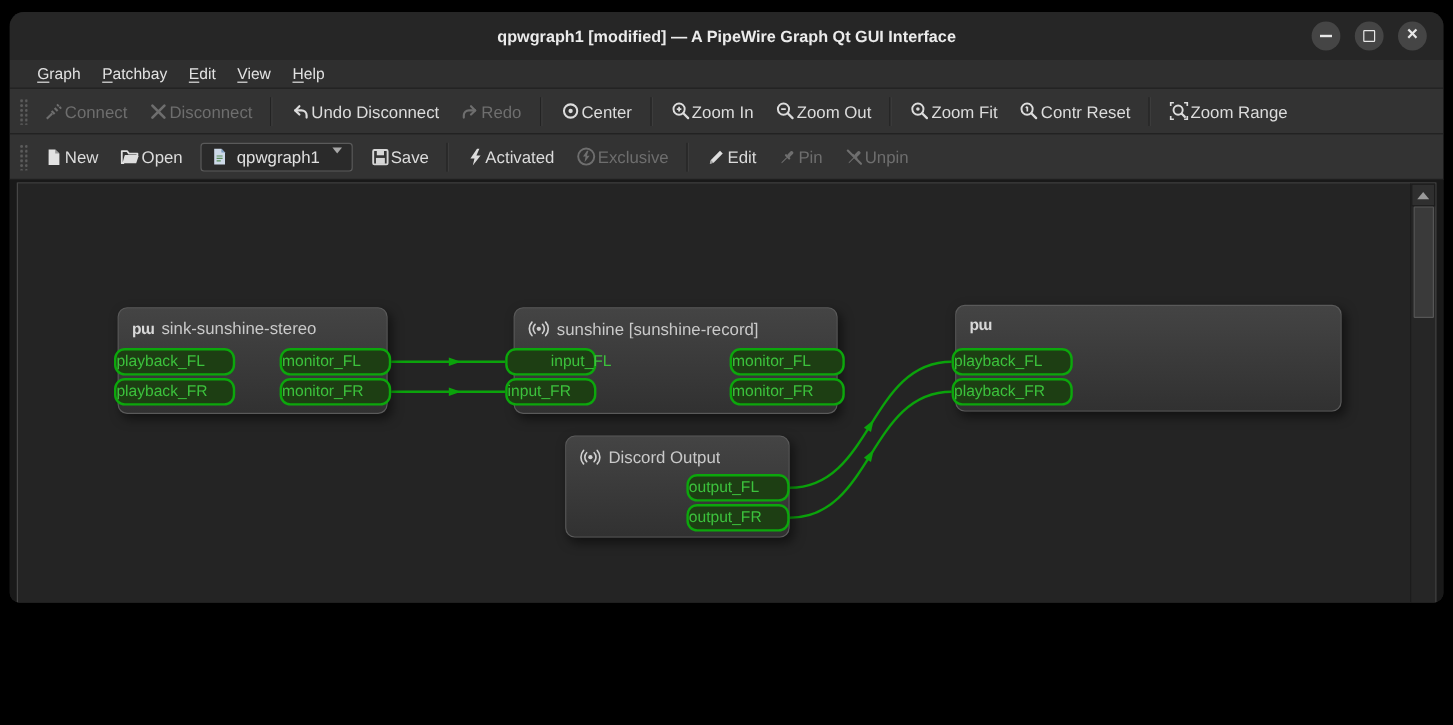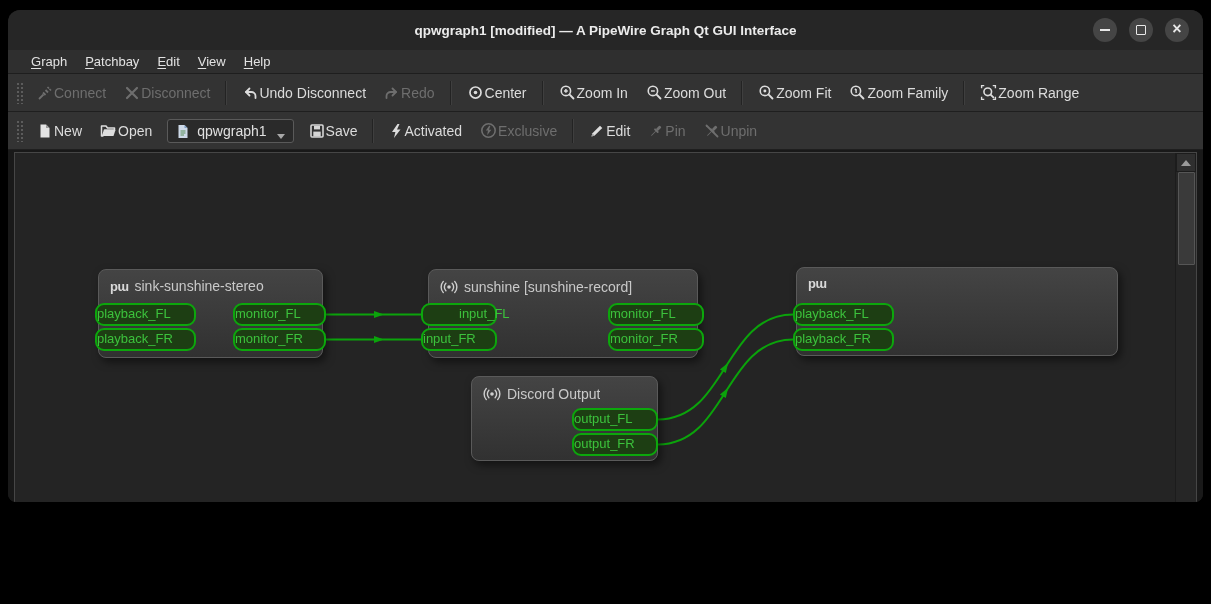--- a/index.html
+++ b/index.html
@@ -22,27 +22,27 @@
   .mn{text-decoration:underline;text-underline-offset:2px;}
   
   .toolbar{height:37px;background:#333333;display:flex;align-items:center;padding-left:6px;flex:0 0 auto;
     border-bottom:1px solid #1f1f1f;}
   .handle{width:7px;height:22px;margin:0 5px 0 2px;
     background-image:radial-gradient(#5c5c5c 1px, transparent 1.3px);background-size:4px 4px;}
   .tbtn{display:inline-flex;align-items:center;gap:1px;padding:5px 9px;font-size:14px;color:#dcdcdc;cursor:pointer;white-space:nowrap;}
   .tbtn.dis{color:#6e6e6e;cursor:default;}
   .tbtn svg{display:block;}
   .tsep{width:0;height:24px;border-left:1px solid #232323;border-right:1px solid #3f3f3f;margin:0 6px;}
-  .combobox{display:inline-flex;align-items:flex-end;gap:7px;background:#2a2a2a;border:1px solid #5a5a5a;border-radius:3px;
+  .combobox{display:inline-flex;align-items:flex-start;gap:7px;background:#2a2a2a;border:1px solid #5a5a5a;border-radius:3px;
     padding:3px 8px;margin:0 6px;color:#e0e0e0;font-size:14px;cursor:pointer;}
   .combo-arrow{width:0;height:0;border-left:4px solid transparent;border-right:4px solid transparent;border-top:5px solid #a8a8a8;margin-left:3px;}
   
   .content{flex:1 1 auto;position:relative;background:#191919;padding:2px 6px 0 6px;}
   .canvas-wrap{position:relative;width:1181px;height:407px;border:1px solid #464646;background:#242424;}
-  .viewport{position:absolute;left:0;top:13px;width:1161px;height:386px;overflow:hidden;background:#242424;}
+  .viewport{position:absolute;left:0;top:0;width:1161px;height:386px;overflow:hidden;background:#242424;}
   .wires{position:absolute;left:0;top:0;}
   .node{position:absolute;background:linear-gradient(180deg,#444444,#313131);border:1px solid #5a5a5a;
     border-radius:8px;box-shadow:3px 4px 9px rgba(0,0,0,.5);}
   .node-head{display:flex;align-items:center;gap:6px;padding:8px 10px 0 11px;}
   .node-title{color:#c9c9c9;font-size:14px;font-weight:normal;white-space:nowrap;overflow:hidden;}
   .pwicon{color:#d8d8d8;font-size:13px;font-weight:bold;letter-spacing:-0.5px;}
   .port{position:absolute;box-sizing:border-box;height:23px;border:2px solid #0ca70c;border-radius:9px;
     background:#1d3e13;color:#3cc23c;font-size:13px;line-height:18px;text-align:left;white-space:nowrap;cursor:pointer;}
   
   .vscroll{position:absolute;right:0;top:0;width:20px;height:386px;background:#262626;border-left:1px solid #1c1c1c;}
@@ -164,21 +164,21 @@
         <circle cx="6.5" cy="6.5" r="1.4" fill="currentColor"></circle>
       </svg>
       <span>Zoom Fit</span>
     </div>
     <div class="tbtn">
       <svg width="17" height="17" viewBox="0 0 16 16">
         <circle cx="6.5" cy="6.5" r="4.4" stroke="currentColor" stroke-width="1.5" fill="none"></circle>
         <path d="M9.8 9.8L13.6 13.6" stroke="currentColor" stroke-width="1.8" stroke-linecap="round"></path>
         <path d="M6.7 4.6v3.8M5.5 5.6l1.2-1" stroke="currentColor" stroke-width="1.3" fill="none"></path>
       </svg>
-      <span>Zoom Family</span>
+      <span>Contr Reset</span>
     </div>
     <div class="tsep"></div>
     <div class="tbtn">
       <svg width="17" height="17" viewBox="0 0 16 16">
         <path d="M1.5 4V1.5H4M12 1.5h2.5V4M14.5 12v2.5H12M4 14.5H1.5V12" stroke="currentColor" stroke-width="1.3" fill="none"></path>
         <circle cx="7.3" cy="7.3" r="3.6" stroke="currentColor" stroke-width="1.5" fill="none"></circle>
         <path d="M10 10l2.6 2.6" stroke="currentColor" stroke-width="1.7" stroke-linecap="round"></path>
       </svg>
       <span>Zoom Range</span>
     </div>

